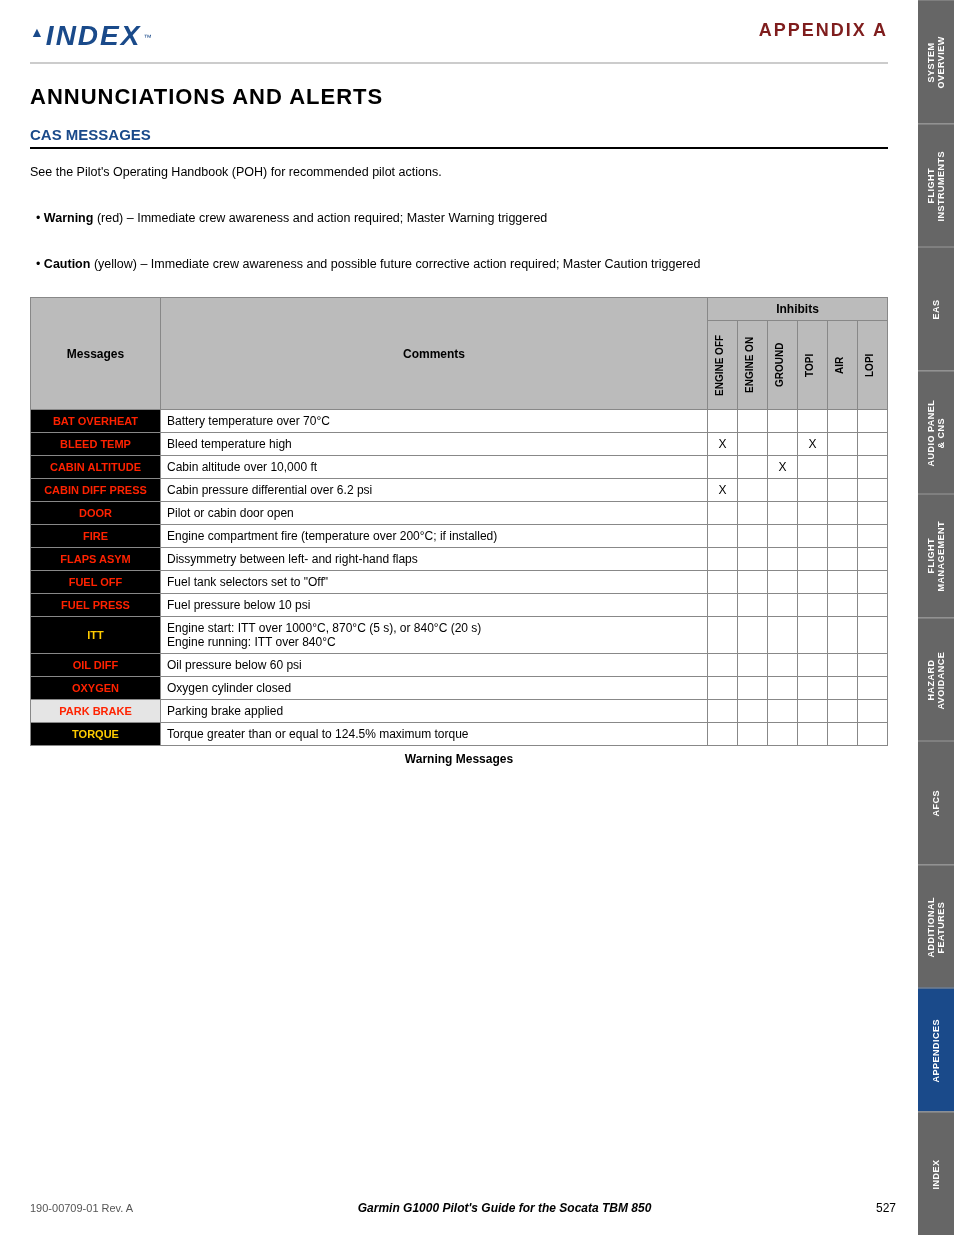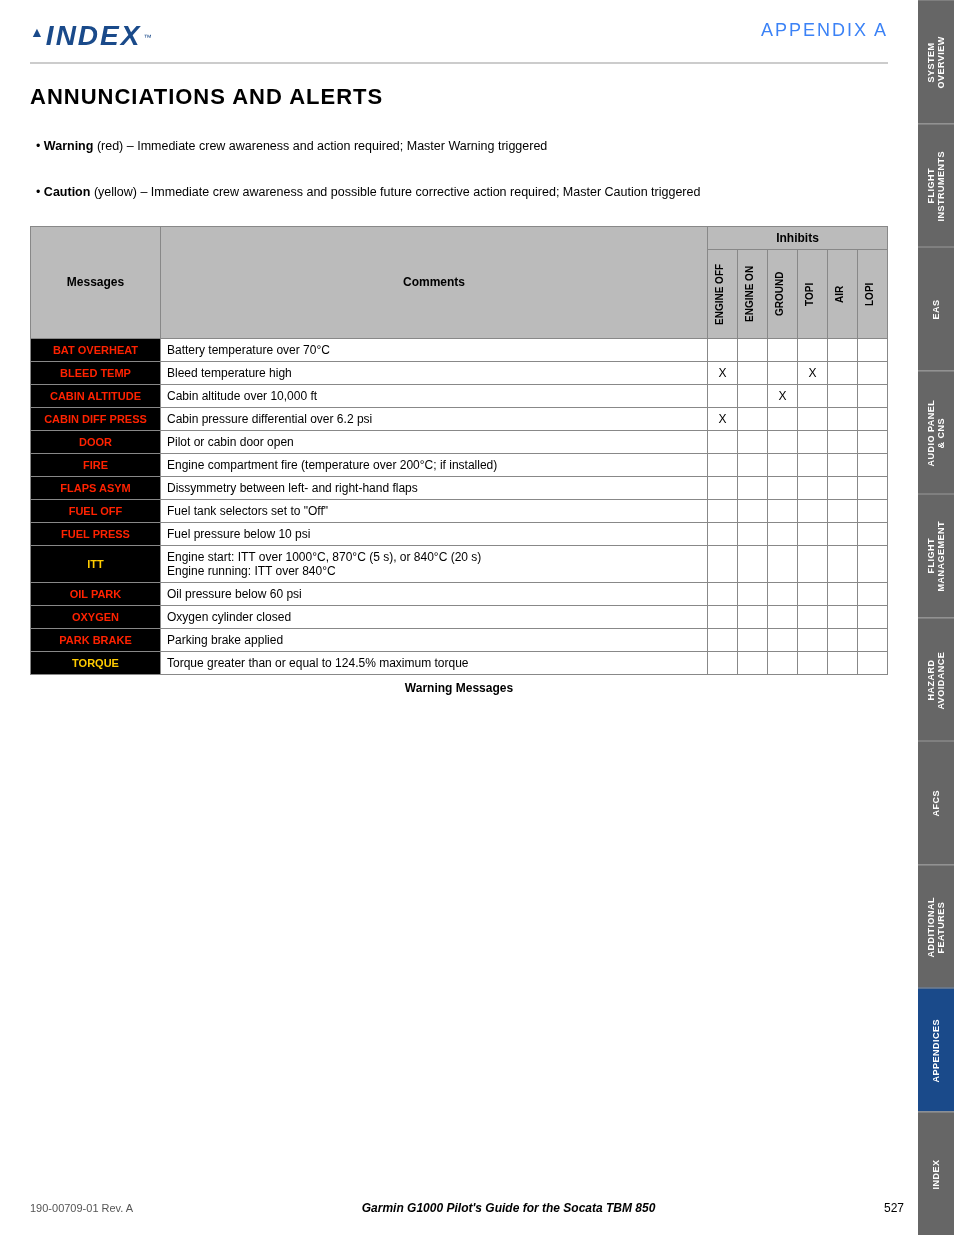--- a/index.html
+++ b/index.html
@@ -66,22 +66,22 @@
     }
     .logo-garmin {
       font-size: 28px;
       font-weight: 900;
       color: #1a4a8a;
       letter-spacing: 2px;
       font-style: italic;
     }
     .appendix-label {
       font-size: 18px;
-      font-weight: normal;
-      color: #3b82f6;
+      font-weight: bold;
+      color: #7f1d1d;
       letter-spacing: 2px;
       text-transform: uppercase;
     }
 
     
     .page-title {
       font-size: 22px;
       font-weight: 900;
       text-transform: uppercase;
       margin-bottom: 16px;
@@ -182,21 +182,21 @@
       font-size: 12px;
       margin-top: 6px;
       margin-bottom: 10px;
     }
 
     
     .footer {
       position: absolute;
       bottom: 20px;
       left: 30px;
-      right: 50px;
+      right: 58px;
       display: flex;
       justify-content: space-between;
       align-items: center;
       font-size: 11px;
     }
     .footer-left { color: #555; }
     .footer-center { font-weight: bold; font-size: 12px; font-style: italic; }
     .footer-right { font-size: 12px; }
 
     
@@ -232,21 +232,23 @@
     <div class="logo-area">
       <span style="font-size:14px; color:#1a4a8a; margin-right:2px; margin-bottom:12px;">▲</span>
       <span class="logo-garmin">INDEX</span>
       <span style="font-size:8px; color:#1a4a8a; margin-bottom:10px; margin-left:2px;">™</span>
     </div>
     <div class="appendix-label">APPENDIX A</div>
   </div>
 
   <div class="page-title">Annunciations and Alerts</div>
 
-
+  <div class="section-heading">CAS Messages</div>
+
+  <p class="body-text">See the Pilot's Operating Handbook (POH) for recommended pilot actions.</p>
 
   <div class="bullet-item">
     <strong>Warning</strong>
     <span> (red) – Immediate crew awareness and action required; Master Warning triggered</span>
   </div>
   <div class="bullet-item">
     <strong>Caution</strong>
     <span> (yellow) – Immediate crew awareness and possible future corrective action required; Master Caution triggered</span>
   </div>
 
@@ -381,41 +383,41 @@
             <td style="background: rgb(0, 0, 0); text-align: center; font-weight: bold; font-size: 11px; color: rgb(255, 204, 0);">ITT</td>
             <td class="comment-cell">Engine start: ITT over 1000°C, 870°C (5 s), or 840°C (20 s)<br>Engine running: ITT over 840°C</td>
             <td class="empty-cell" style="text-align: center; background: rgb(255, 255, 255);"></td>
             <td class="empty-cell" style="text-align: center; background: rgb(255, 255, 255);"></td>
             <td class="empty-cell" style="text-align: center; background: rgb(255, 255, 255);"></td>
             <td class="empty-cell" style="text-align: center; background: rgb(255, 255, 255);"></td>
             <td class="empty-cell" style="text-align: center; background: rgb(255, 255, 255);"></td>
             <td class="empty-cell" style="text-align: center; background: rgb(255, 255, 255);"></td>
           </tr>
           <tr>
-            <td style="background: rgb(0, 0, 0); text-align: center; font-weight: bold; font-size: 11px; color: rgb(255, 34, 0);">OIL PARK</td>
+            <td style="background: rgb(0, 0, 0); text-align: center; font-weight: bold; font-size: 11px; color: rgb(255, 34, 0);">OIL DIFF</td>
             <td class="comment-cell">Oil pressure below 60 psi</td>
             <td class="empty-cell" style="text-align: center; background: rgb(255, 255, 255);"></td>
             <td class="empty-cell" style="text-align: center; background: rgb(255, 255, 255);"></td>
             <td class="empty-cell" style="text-align: center; background: rgb(255, 255, 255);"></td>
             <td class="empty-cell" style="text-align: center; background: rgb(255, 255, 255);"></td>
             <td class="empty-cell" style="text-align: center; background: rgb(255, 255, 255);"></td>
             <td class="empty-cell" style="text-align: center; background: rgb(255, 255, 255);"></td>
           </tr>
           <tr>
             <td style="background: rgb(0, 0, 0); text-align: center; font-weight: bold; font-size: 11px; color: rgb(255, 34, 0); margin-top: 36px;">OXYGEN</td>
             <td class="comment-cell">Oxygen cylinder closed</td>
             <td class="empty-cell" style="text-align: center; background: rgb(255, 255, 255);"></td>
             <td class="empty-cell" style="text-align: center; background: rgb(255, 255, 255);"></td>
             <td class="empty-cell" style="text-align: center; background: rgb(255, 255, 255);"></td>
             <td class="empty-cell" style="text-align: center; background: rgb(255, 255, 255);"></td>
             <td class="empty-cell" style="text-align: center; background: rgb(255, 255, 255);"></td>
             <td class="empty-cell" style="text-align: center; background: rgb(255, 255, 255);"></td>
           </tr>
           <tr>
-            <td style="background: #000000; text-align: center; font-weight: bold; font-size: 11px; color: rgb(255, 34, 0);">PARK BRAKE</td>
+            <td style="background: #e5e5e5; text-align: center; font-weight: bold; font-size: 11px; color: rgb(255, 34, 0);">PARK BRAKE</td>
             <td class="comment-cell">Parking brake applied</td>
             <td class="empty-cell" style="text-align: center; background: rgb(255, 255, 255);"></td>
             <td class="empty-cell" style="text-align: center; background: rgb(255, 255, 255);"></td>
             <td class="empty-cell" style="text-align: center; background: rgb(255, 255, 255);"></td>
             <td class="empty-cell" style="text-align: center; background: rgb(255, 255, 255);"></td>
             <td class="empty-cell" style="text-align: center; background: rgb(255, 255, 255);"></td>
             <td class="empty-cell" style="text-align: center; background: rgb(255, 255, 255);"></td>
           </tr>
           <tr>
             <td style="background: rgb(0, 0, 0); text-align: center; font-weight: bold; font-size: 11px; color: rgb(255, 204, 0);">TORQUE</td>

